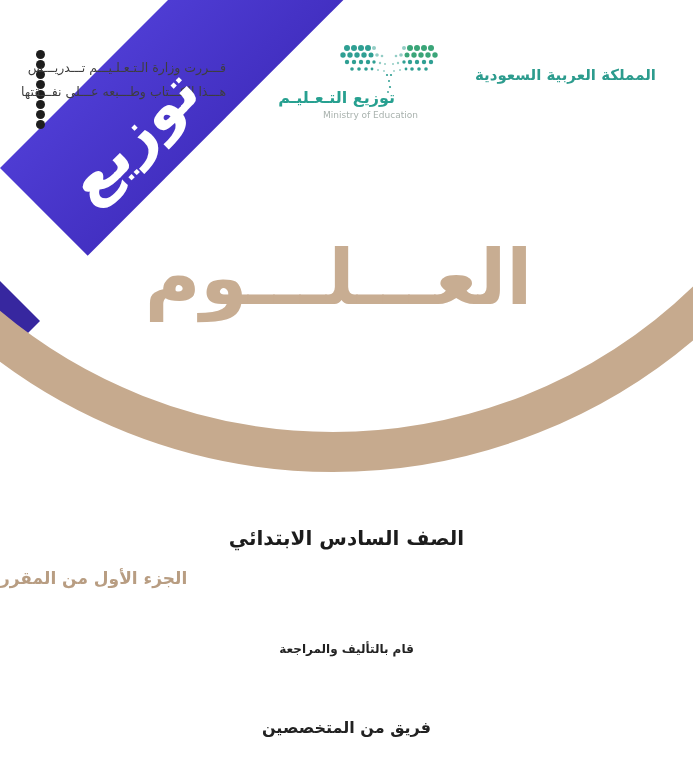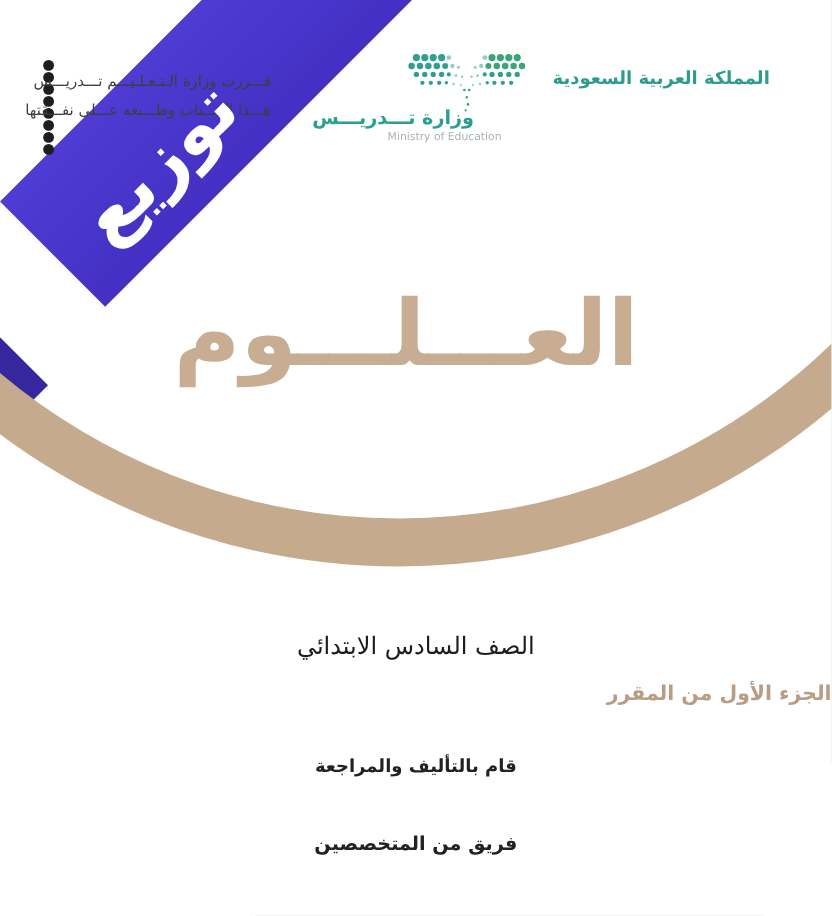--- a/index.html
+++ b/index.html
@@ -52,36 +52,36 @@
     background:transparent;
   }
   
   .moe{position:absolute;left:295px;top:44px;width:150px;height:80px;}
   .moe svg{position:absolute;left:42px;top:0;}
   .moe-ar{position:absolute;left:0;top:44px;width:100px;text-align:center;
           direction:rtl;font-size:16px;font-weight:bold;color:#27a090;white-space:nowrap;}
   .moe-en{position:absolute;left:0;top:66px;width:94px;text-align:center;
           font-size:9px;color:#a9b2ae;white-space:nowrap;margin-left:28px;}
   
-  .kingdom{position:absolute;left:446px;top:56px;width:210px;text-align:center;
+  .kingdom{position:absolute;left:446px;top:66px;width:210px;text-align:right;
            direction:rtl;font-size:15px;font-weight:bold;color:#2d9c8e;white-space:nowrap;}
   
   .title{
     position:absolute;left:-8px;top:234px;width:100%;
     margin:0;text-align:center;direction:rtl;
     font-size:76px;font-weight:bold;color:#c8ad92;line-height:1.15;
   }
   
   .grade{position:absolute;left:0;top:526px;width:100%;text-align:center;
-         direction:rtl;font-size:20px;font-weight:normal;color:#1c1c1c;}
-  .part{position:absolute;left:0;top:568px;width:100%;text-align:right;
+         direction:rtl;font-size:20px;font-weight:bold;color:#1c1c1c;}
+  .part{position:absolute;left:0;top:568px;width:100%;text-align:left;
         direction:rtl;font-size:17px;font-weight:bold;color:#b89d82;}
-  .authors1{position:absolute;left:0;top:629px;width:100%;text-align:center;
-            direction:rtl;font-size:15px;font-weight:bold;color:#222222;}
-  .authors2{position:absolute;left:0;top:693px;width:100%;text-align:center;
+  .authors1{position:absolute;left:0;top:642px;width:100%;text-align:center;
+            direction:rtl;font-size:12px;font-weight:bold;color:#222222;}
+  .authors2{position:absolute;left:0;top:718px;width:100%;text-align:center;
             direction:rtl;font-size:16px;font-weight:bold;color:#222222;}
 </style>
 </head>
 <body>
 
 <div class="canvas">
 
   <div class="ribbon"></div>
   <div class="ribbon-fold"></div>
 
@@ -169,21 +169,21 @@
       <g fill="#93cdc5">
         <circle cx="67" cy="4" r="2"></circle>
           <circle cx="64" cy="11" r="1.8"></circle>
           <circle cx="59" cy="12" r="1.3"></circle>
         <circle cx="61" cy="19" r="1.2"></circle>
           <circle cx="56" cy="20" r="1"></circle>
         <circle cx="63" cy="26" r="1"></circle>
           <circle cx="57" cy="27" r="0.9"></circle>
       </g>
     </svg>
-    <div class="moe-ar">وزارة تـــدريـــس</div>
+    <div class="moe-ar">توزيع التـعـليـم</div>
     <div class="moe-en">Ministry of Education</div>
   </div>
 
   <div class="kingdom">المملكة العربية السعودية</div>
 
   <h1 class="title">العـــلـــوم</h1>
 
   <div class="grade">الصف السادس الابتدائي</div>
   <div class="part">الجزء الأول من المقرر</div>
   <div class="authors1">قام بالتأليف والمراجعة</div>

